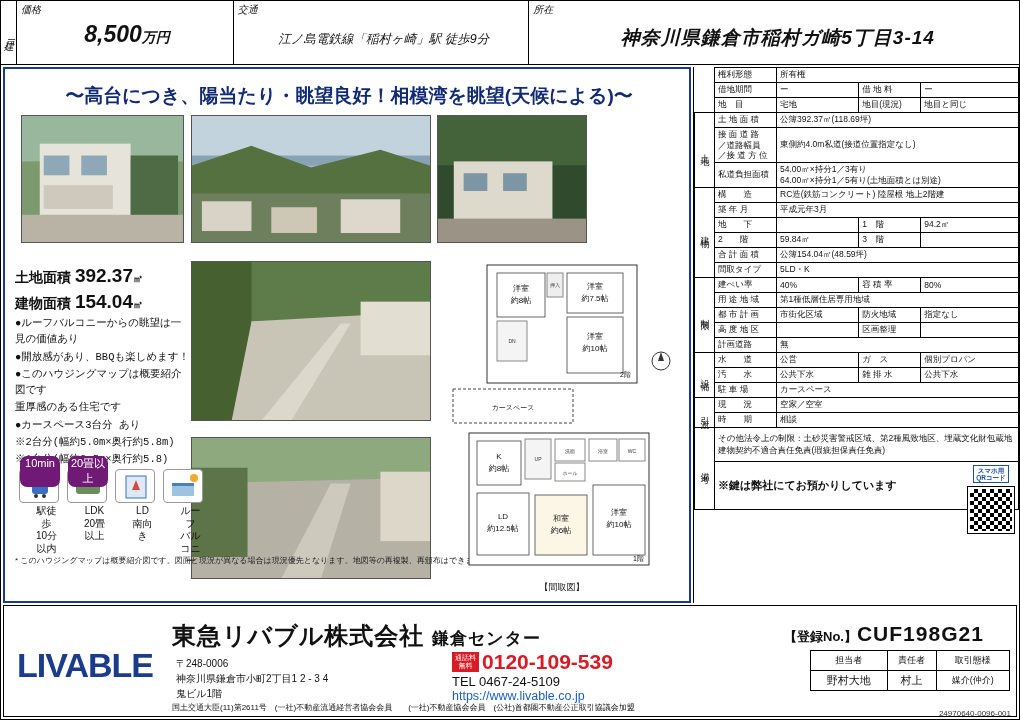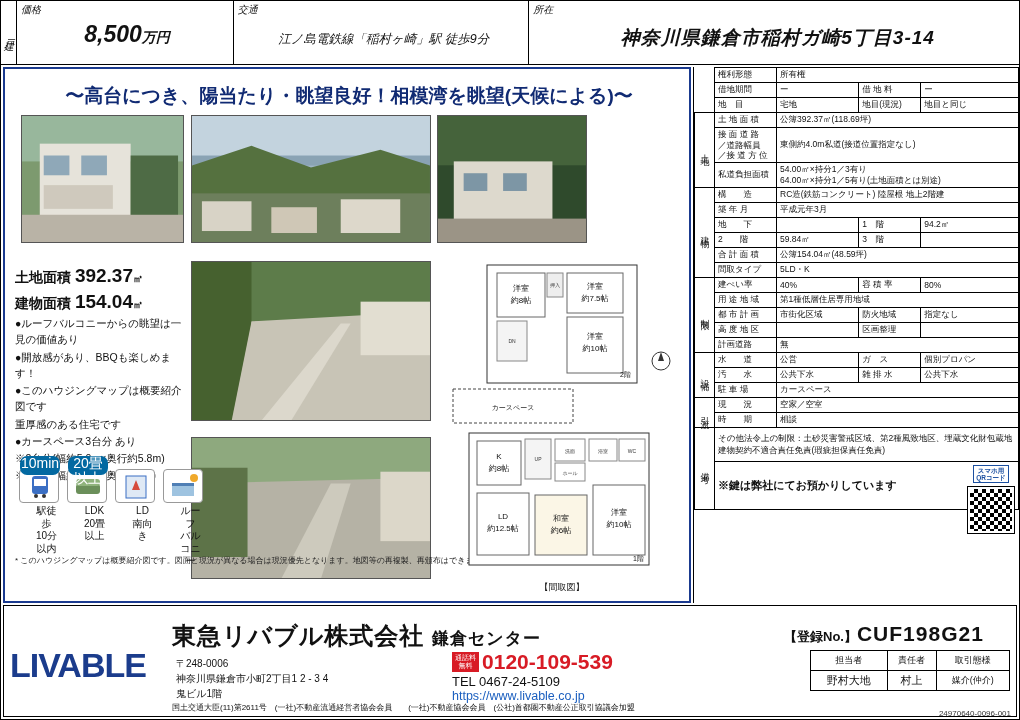--- a/index.html
+++ b/index.html
@@ -42,28 +42,28 @@
   .ph2 { left:186px; top:46px; width:240px; height:128px; }
   .ph3 { left:432px; top:46px; width:150px; height:128px; }
   .ph4 { left:186px; top:192px; width:240px; height:160px; }
   .ph5 { left:186px; top:368px; width:240px; height:142px; }
 
   .area-box { position:absolute; left:10px; top:196px; width:172px; }
   .area-line { font-size:14px; font-weight:bold; }
   .area-line .num { font-size:19px; }
   .area-line .small { font-size:10px; }
 
-  .bullets { position:absolute; left:10px; top:246px; width:175px; font-size:10.5px; line-height:1.55; }
+  .bullets { position:absolute; left:10px; top:246px; width:175px; font-size:10.5px; line-height:1.55;font-family:Liberation Mono, monospace; }
   .bullets div { margin-bottom:1px; }
 
   .icons { position:absolute; left:14px; top:400px; width:180px; display:flex; gap:8px;}
   .icon-item { width:40px; text-align:center; }
   .icon-box { width:40px; height:34px; border:1px solid #999; border-radius:4px; position:relative; background:#fff;}
-  .icon-badge { position:absolute; left:0; top:-14px; width:40px; height:19px; background:#0369a1; color:#fff;
-      font-size:14px; border-radius:7px; line-height:15px;}
+  .icon-badge { position:absolute; left:0; top:-14px; width:40px; height:31px; background:#701a75; color:#fff;
+      font-size:11px; border-radius:7px; line-height:15px;}
   .icon-cap { font-size:10px; line-height:1.25; margin-top:2px;margin-left:15px; }
 
   .note-foot { position:absolute; left:10px; top:486px; width:600px; font-size:8px; color:#222; }
 
   
   .fp { position:absolute; left:434px; top:192px; width:246px; height:318px; }
   .fp-cap { position:absolute; left:434px; top:512px; width:246px; text-align:center; font-size:9px;}
 
   
   .right { position:absolute; left:692px; top:66px; width:326px; height:536px; border-left:1px solid #000; }
@@ -74,21 +74,21 @@
   td.k { width:62px; background:#fff; }
   .memo { font-size:8.5px; line-height:1.45; padding:2px 3px;}
   .keys { font-weight:bold; font-size:11px; }
   .qr { width:46px; height:46px; background:
       repeating-conic-gradient(#000 0 25%, #fff 0 50%) 0 0/8px 8px; border:2px solid #fff; outline:1px solid #000;}
   .sp-badge { display:inline-block; border:1px solid #1b4fa0; color:#1b4fa0; font-size:6.5px; padding:1px 2px; line-height:1.1; text-align:center;}
 
   
   .bottom { position:absolute; left:2px; top:604px; width:1014px; height:112px; border:1px solid #000; }
   .logo { position:absolute; left:6px; top:40px; width:150px; height:48px; }
-  .logo .lv { font-size:34px; font-weight:bold; color:#1b3c8c; letter-spacing:-1px;}
+  .logo .lv { font-size:34px; font-weight:bold; color:#1b3c8c; letter-spacing:-1px;text-align:center;}
   .co { position:absolute; left:168px; top:14px; font-size:24px; font-weight:bold; letter-spacing:1px;}
   .co .ctr { font-size:17px; font-weight:bold; }
   .addr { position:absolute; left:172px; top:50px; font-size:10px; line-height:1.5; }
   .tel { position:absolute; left:448px; top:44px; }
   .tel .free { display:inline-block; background:#d81b25; color:#fff; font-size:7px; padding:2px 3px; line-height:1.1; vertical-align:middle; text-align:center;}
   .tel .num { font-size:21px; font-weight:bold; color:#d81b25; vertical-align:middle;}
   .tel .num2 { font-size:13px; }
   .tel .url { font-size:12.5px; color:#1b5fbf; }
   .licence { position:absolute; left:168px; top:96px; font-size:8px; }
   .regno { position:absolute; left:780px; top:16px; font-size:13px; font-weight:bold;}

